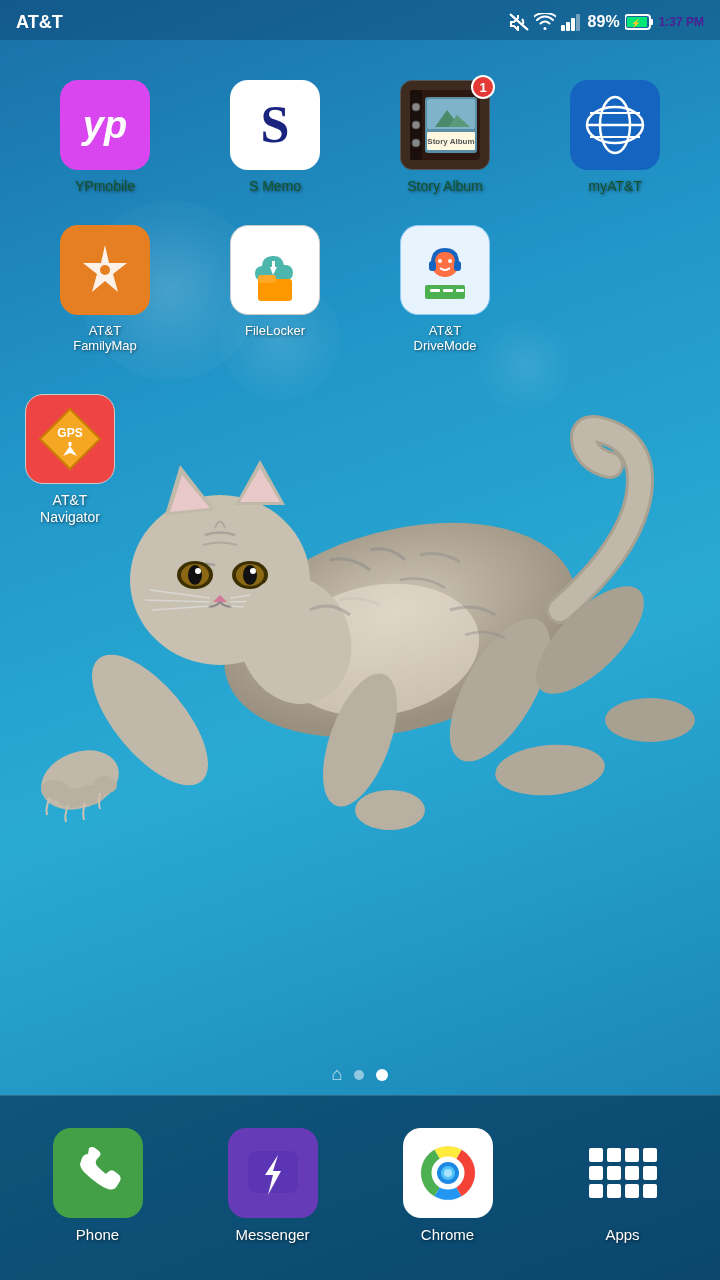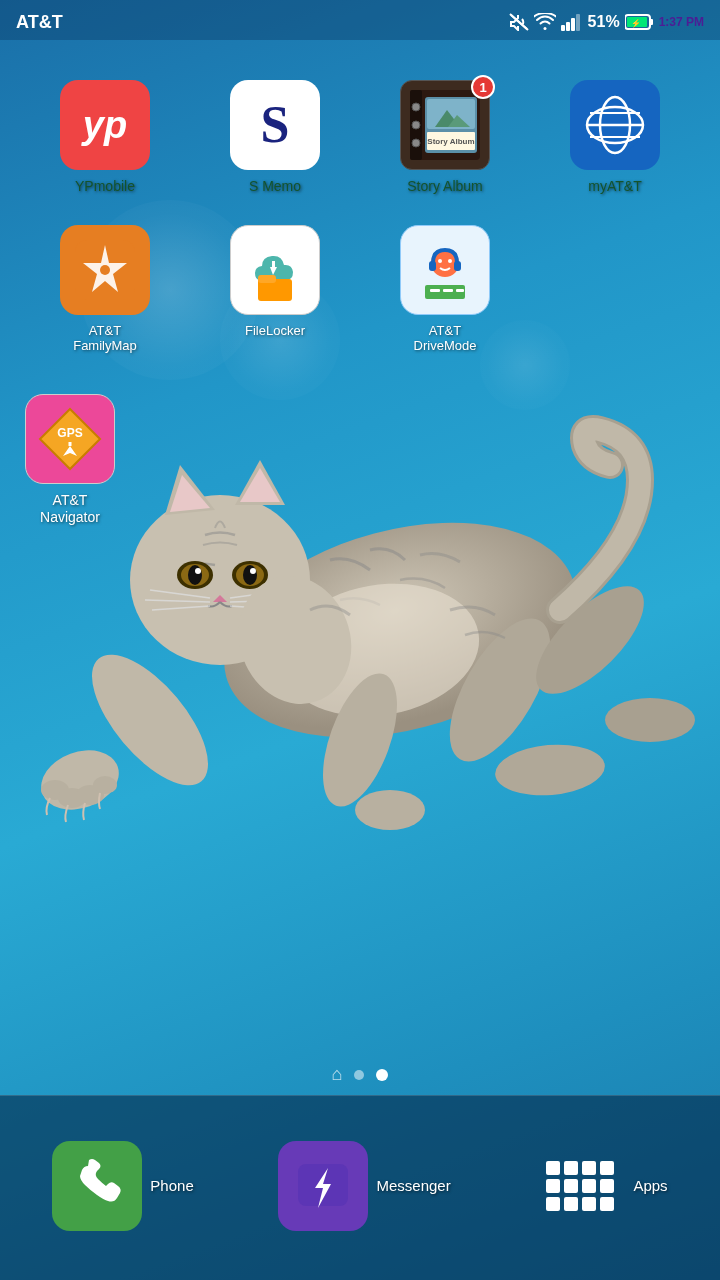--- a/index.html
+++ b/index.html
@@ -99,21 +99,21 @@
       display: flex;
       align-items: center;
       justify-content: center;
       font-size: 13px;
       font-weight: bold;
       border: 2px solid white;
     }
 
     
     .icon-ypmobile {
-      background: #ef4444;
+      background: #d946ef;
     }
     .icon-smemo {
       background: white;
       color: #1a5276;
     }
     .icon-storyalbum {
       background: #2c3e50;
       border: 1px solid #555;
     }
     .icon-myatt {
@@ -194,21 +194,21 @@
       background: rgba(0, 30, 60, 0.55);
       display: flex;
       align-items: center;
       justify-content: space-around;
       padding: 15px 10px 20px;
       border-top: 1px solid rgba(255,255,255,0.15);
     }
 
     .dock-item {
       display: flex;
-      flex-direction: row;
+      flex-direction: column;
       align-items: center;
       gap: 8px;
       cursor: pointer;
     }
 
     .dock-icon {
       width: 90px;
       height: 90px;
       border-radius: 18px;
       display: flex;
@@ -275,21 +275,21 @@
         <path d="M0 3.5C2.9 1.3 6.8 0 11 0s8.1 1.3 11 3.5" stroke="white" stroke-width="2" fill="none" stroke-linecap="round"></path>
       </svg>
 
       <svg width="22" height="18" viewBox="0 0 22 18" fill="white">
         <rect x="0" y="12" width="4" height="6" rx="1"></rect>
         <rect x="5" y="9" width="4" height="9" rx="1"></rect>
         <rect x="10" y="5" width="4" height="13" rx="1"></rect>
         <rect x="15" y="1" width="4" height="17" rx="1" opacity="0.4"></rect>
       </svg>
 
-      <span style="font-size:16px;color:white;font-weight:bold;">51%</span>
+      <span style="font-size:16px;color:white;font-weight:bold;">89%</span>
       <svg width="28" height="16" viewBox="0 0 28 16">
         <rect x="0" y="1" width="25" height="14" rx="3" stroke="white" stroke-width="2" fill="none"></rect>
         <rect x="25" y="5" width="3" height="6" rx="1" fill="white"></rect>
         <rect x="2" y="3" width="20" height="10" rx="1" fill="#00e676"></rect>
         <text x="11" y="12" fill="white" font-size="8" font-weight="bold" text-anchor="middle">⚡</text>
       </svg>
     </div>
     <span style="font-size:12px;font-weight:bold;color:#4c1d95;">1:37 PM</span>
   </div>
 </div>
@@ -419,21 +419,21 @@
         </svg>
       </div>
     </div>
     <span class="app-label" style="color:white;font-size:13px;text-align:center;text-shadow:1px 1px 3px rgba(0,0,0,0.6);">AT&amp;T<br>DriveMode</span>
   </div>
 </div>
 
 <div class="app-row-solo">
   <div class="app-item">
     <div class="app-icon-wrapper">
-      <div class="app-icon icon-navigator" style="background:#ec4899;border-radius:18px;">
+      <div class="app-icon icon-navigator" style="background:#ef4444;border-radius:18px;">
         <svg width="70" height="70" viewBox="0 0 70 70">
 
           <path d="M35 5 L65 35 L35 65 L5 35 Z" fill="#f5a623"></path>
           <path d="M35 5 L65 35 L35 65 L5 35 Z" fill="none" stroke="#c87d00" stroke-width="2"></path>
 
           <text x="35" y="33" font-size="12" font-weight="bold" fill="white" text-anchor="middle">GPS</text>
 
           <polygon points="35,42 42,52 35,49 28,52" fill="white"></polygon>
           <line x1="35" y1="42" x2="35" y2="38" stroke="white" stroke-width="3"></line>
         </svg>
@@ -554,20 +554,44 @@
       <svg width="60" height="60" viewBox="0 0 60 60">
 
         <rect x="5" y="8" width="50" height="42" rx="8" fill="#5c35b5"></rect>
 
         <path d="M35 12 L22 32 L30 32 L25 52 L38 28 L30 28 Z" fill="white"></path>
       </svg>
     </div>
     <span class="dock-label">Messenger</span>
   </div>
 
+  <div class="dock-item">
+    <div class="dock-icon icon-chrome" style="background:white;">
+      <svg width="62" height="62" viewBox="0 0 62 62">
+
+        <circle cx="31" cy="31" r="27" fill="white" stroke="#eee" stroke-width="1"></circle>
+
+        <path d="M31 31 L58 31 A27 27 0 0 0 44.5 7.8 Z" fill="#f44336"></path>
+        <path d="M31 31 L44.5 7.8 A27 27 0 0 0 17.5 7.8 Z" fill="#ffeb3b"></path>
+        <path d="M31 31 L17.5 7.8 A27 27 0 0 0 4 31 Z" fill="#4caf50"></path>
+        <path d="M31 31 L4 31 A27 27 0 0 0 17.5 54.2 Z" fill="#4caf50"></path>
+        <path d="M31 31 L17.5 54.2 A27 27 0 0 0 44.5 54.2 Z" fill="#2196f3"></path>
+        <path d="M31 31 L44.5 54.2 A27 27 0 0 0 58 31 Z" fill="#f44336"></path>
+
+        <circle cx="31" cy="31" r="15" fill="white"></circle>
+
+        <circle cx="31" cy="31" r="11" fill="#1e88e5"></circle>
+        <circle cx="31" cy="31" r="7" fill="#4fc3f7"></circle>
+        <circle cx="31" cy="31" r="4" fill="white" opacity="0.5"></circle>
+
+        <circle cx="31" cy="31" r="15" fill="none" stroke="white" stroke-width="3"></circle>
+      </svg>
+    </div>
+    <span class="dock-label">Chrome</span>
+  </div>
 
   <div class="dock-item">
     <div class="dock-icon icon-apps" style="background:transparent;border:none;">
       <div class="apps-grid-icon">
         <div class="apps-grid-dot"></div>
         <div class="apps-grid-dot"></div>
         <div class="apps-grid-dot"></div>
         <div class="apps-grid-dot"></div>
         <div class="apps-grid-dot"></div>
         <div class="apps-grid-dot"></div>

